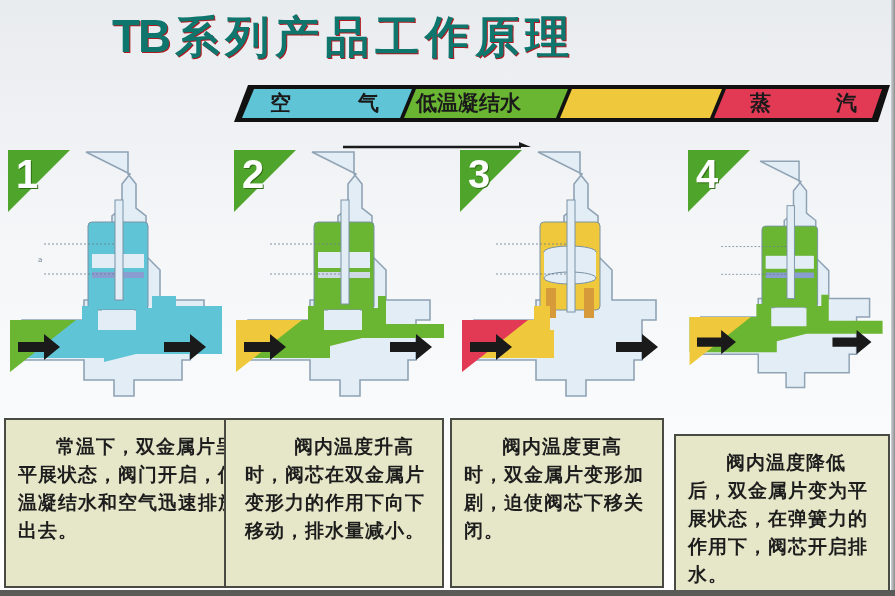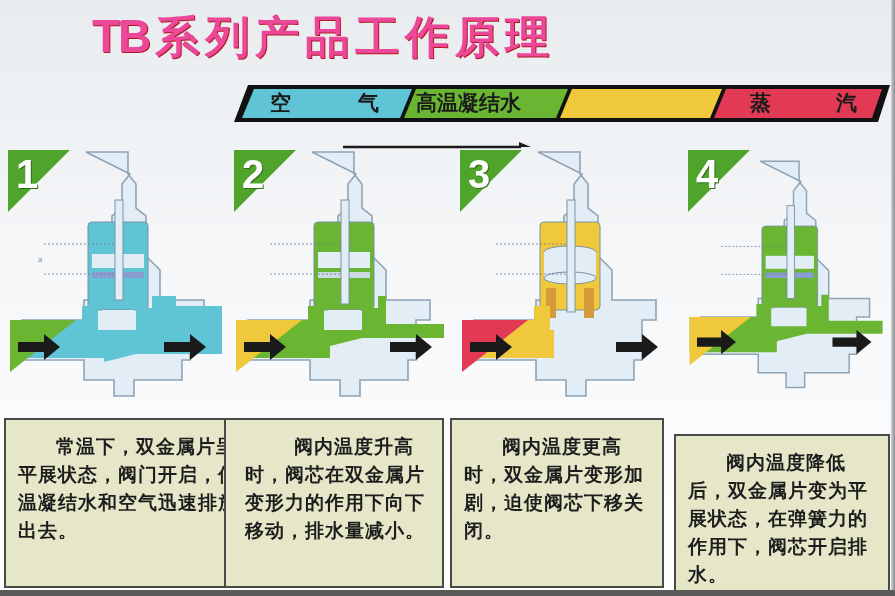--- a/index.html
+++ b/index.html
@@ -3,22 +3,22 @@
 <meta charset="utf-8">
 <style>
   * { box-sizing: border-box; margin: 0; padding: 0; }
   html, body { width: 895px; height: 596px; overflow: hidden; }
   body {
     background: linear-gradient(180deg, #e9ecef 0%, #f4f6f8 40%, #ffffff 100%);
     font-family: "DejaVu Sans", "Liberation Sans", sans-serif;
     position: relative;
   }
   .title {
-    position: absolute; left: 92px; top: 8px; width: 680px; height: 56px;
-    color: #ec4899; font-weight: bold; font-size: 44px; letter-spacing: 6px;
+    position: absolute; left: 112px; top: 8px; width: 680px; height: 56px;
+    color: #0f766e; font-weight: bold; font-size: 44px; letter-spacing: 6px;
     line-height: 56px; white-space: nowrap;
     text-shadow: 1px 1px 0 #b01a20;
   }
   .title .tb { font-family: "Liberation Sans", sans-serif; font-size: 46px; letter-spacing: -2px; margin-right: 6px; }
 
   .legend {
     position: absolute; left: 234px; top: 85px; width: 656px; height: 37px;
   }
   .legend svg { position: absolute; left: 0; top: 0; }
   .legend-label {
@@ -66,21 +66,21 @@
 <div class="legend">
   <svg width="656" height="37" viewBox="0 0 656 37">
     <polygon points="14,0 656,0 644,37 0,37" fill="#111"></polygon>
     <polygon points="20,4 178,4 166,33 8,33" fill="#5fc4d6"></polygon>
     <polygon points="182,4 334,4 322,33 170,33" fill="#6ab532"></polygon>
     <polygon points="338,4 488,4 476,33 326,33" fill="#efc93b"></polygon>
     <polygon points="492,4 648,4 638,33 480,33" fill="#e23a55"></polygon>
   </svg>
   <span class="legend-label" style="left:36px">空</span>
   <span class="legend-label" style="left:124px">气</span>
-  <span class="legend-label" style="left:182px">高温凝结水</span>
+  <span class="legend-label" style="left:182px">低温凝结水</span>
   <span class="legend-label" style="left:516px">蒸</span>
   <span class="legend-label" style="left:602px">汽</span>
 </div>
 
 <svg class="flow-arrow" viewBox="0 0 188 10">
   <line x1="0" y1="6" x2="178" y2="6" stroke="#1a1a1a" stroke-width="2.5"></line>
   <polygon points="176,1 188,6 176,6" fill="#1a1a1a"></polygon>
 </svg>
 
 <div class="panel-fig" style="left:4px; width:222px;">

